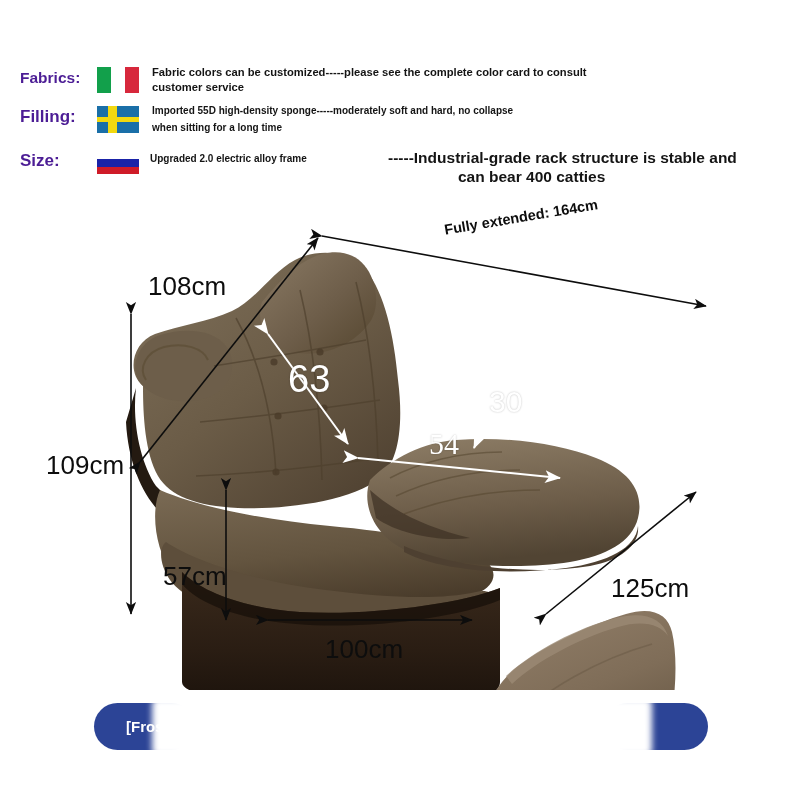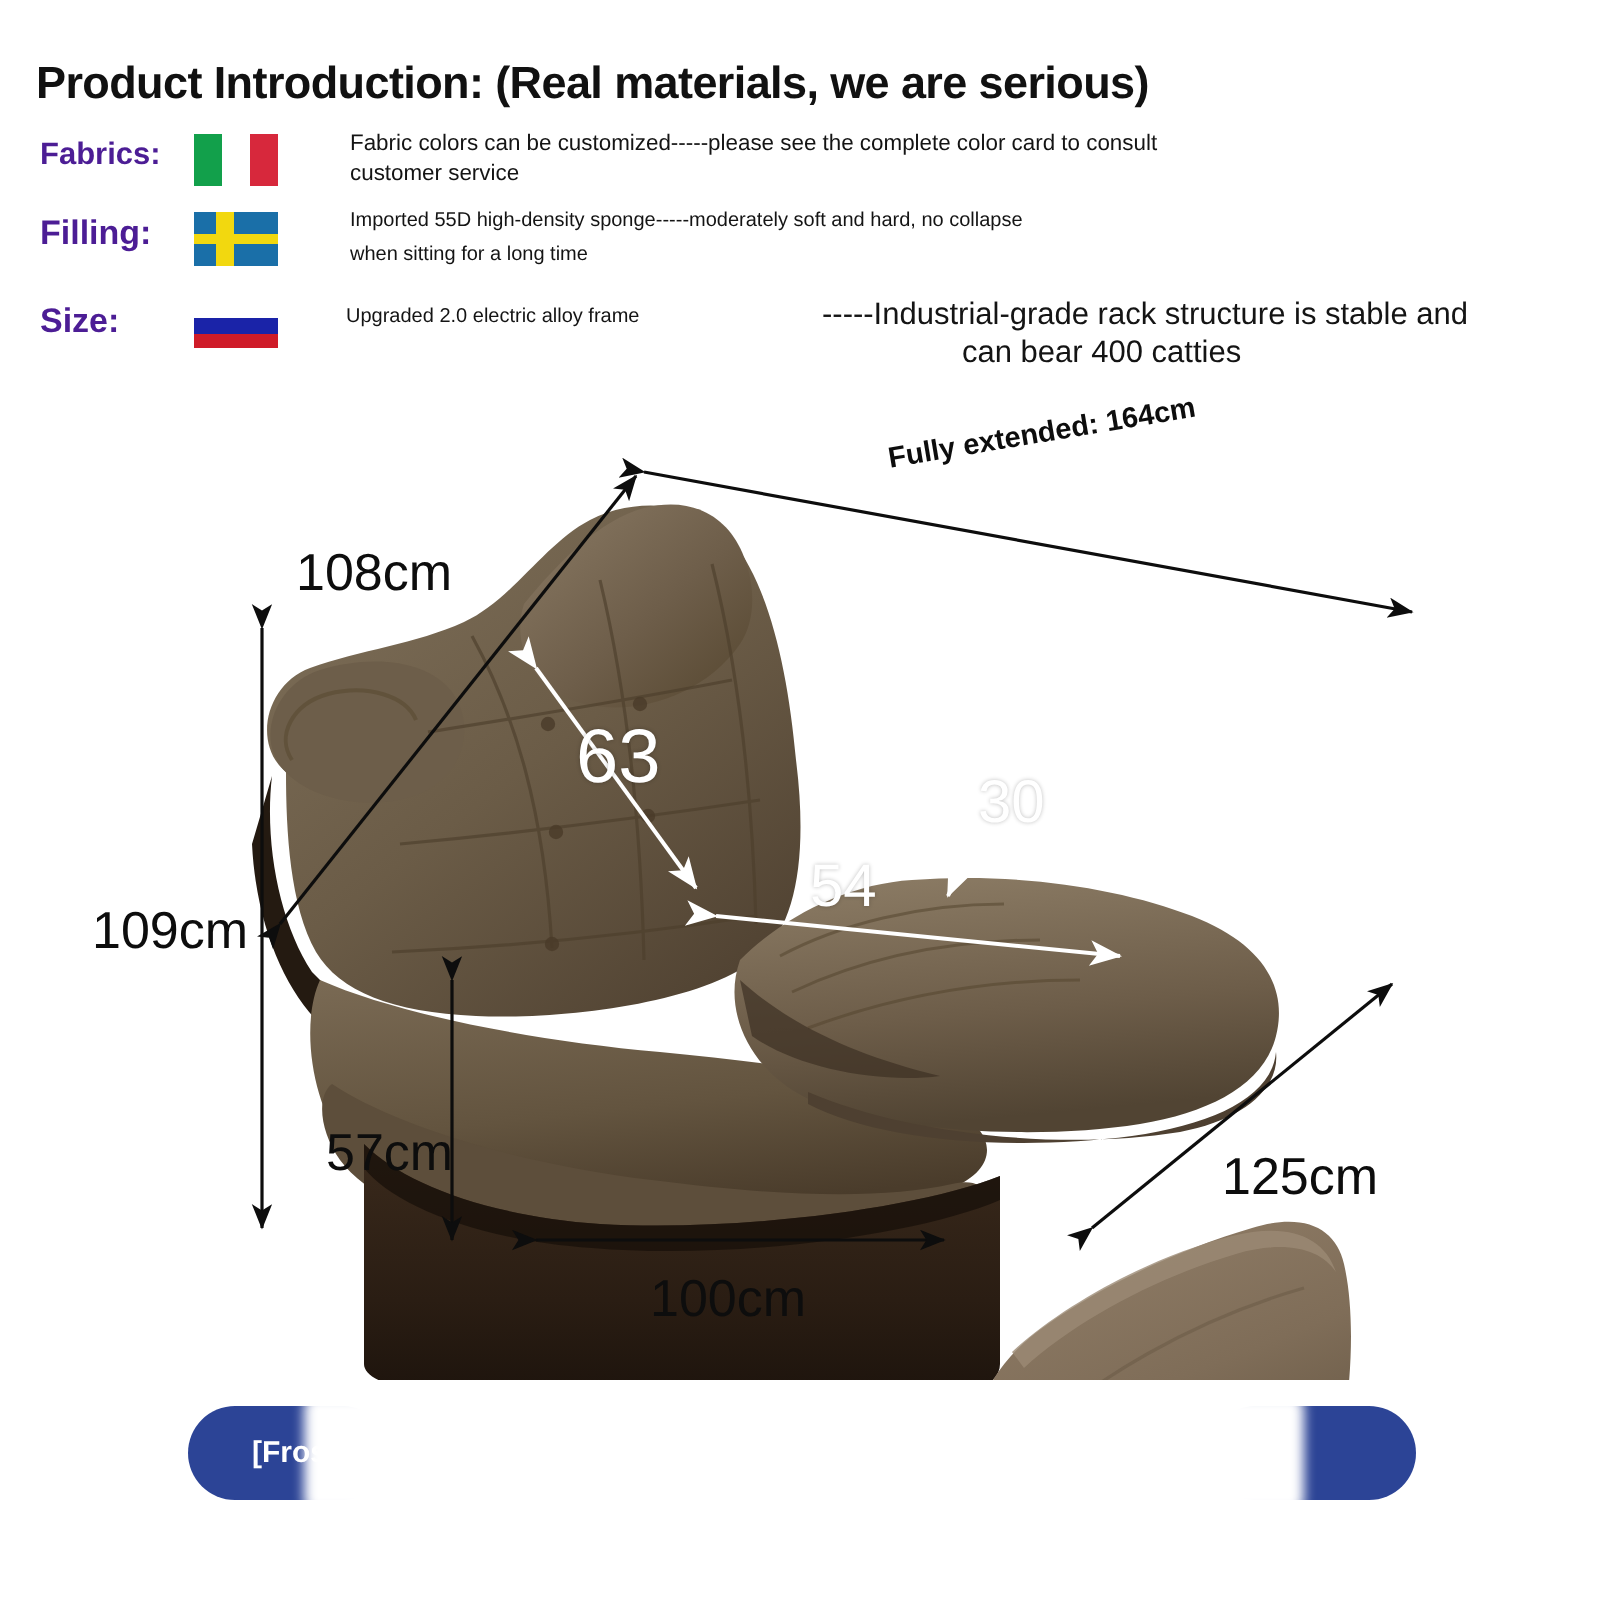--- a/index.html
+++ b/index.html
@@ -71,24 +71,23 @@
   }
 
   .flag-ru { position: absolute; }
   .flag-ru i { display: block; width: 100%; height: 33.333%; }
   .flag-ru .s1 { background: #ffffff; }
   .flag-ru .s2 { background: #1a23a8; }
   .flag-ru .s3 { background: #cf1b28; }
 
   .spec-text {
     position: absolute;
-    font-weight: normal;
+    font-weight: bold;
     color: #141414;
     line-height: 1.32;
-    margin-left: 23px;
   }
   .spec-text.small { font-size: 11.2px; }
   .spec-text.med   { font-size: 10px; }
   .spec-text.frame-a { font-size: 10px; }
   .spec-text.frame-b { font-size: 15.5px; }
 
   
   .stage {
     position: absolute;
     left: 0;
@@ -124,21 +123,21 @@
 
   .dimw {
     position: absolute;
     color: #ffffff;
     font-weight: 400;
     white-space: nowrap;
     text-shadow: 0 0 2px rgba(0,0,0,0.25);
   }
   .dimw-63 { font-size: 38px; left: 288px; top: 358px; }
   .dimw-30 { font-size: 30px; left: 489px; top: 385px; }
-  .dimw-54 { font-size: 30px; left: 405px; top: 427px; }
+  .dimw-54 { font-size: 30px; left: 429px; top: 427px; font-family: Liberation Serif, serif; }
 
   
   .badge {
     position: absolute;
     height: 47px;
     border-radius: 24px;
     background: #2c4496;
     display: flex;
     align-items: center;
     color: #ffffff;
@@ -165,21 +164,20 @@
     font-size: 17px;
     font-weight: bold;
     color: #111111;
   }
 </style>
 </head>
 <body>
 
 <div id="page">
 
-  <div class="title">Product Introduction: (Real materials, we are serious)</div>
 
   <div class="spec-rows">
 
     <div class="spec-row">
       <span class="spec-label" style="left:2px; top:7px;">Fabrics:</span>
       <span class="flag flag-it" style="left:79px; top:5px;">
         <i class="s1"></i>
           <i class="s2"></i>
           <i class="s3"></i>
       </span>

